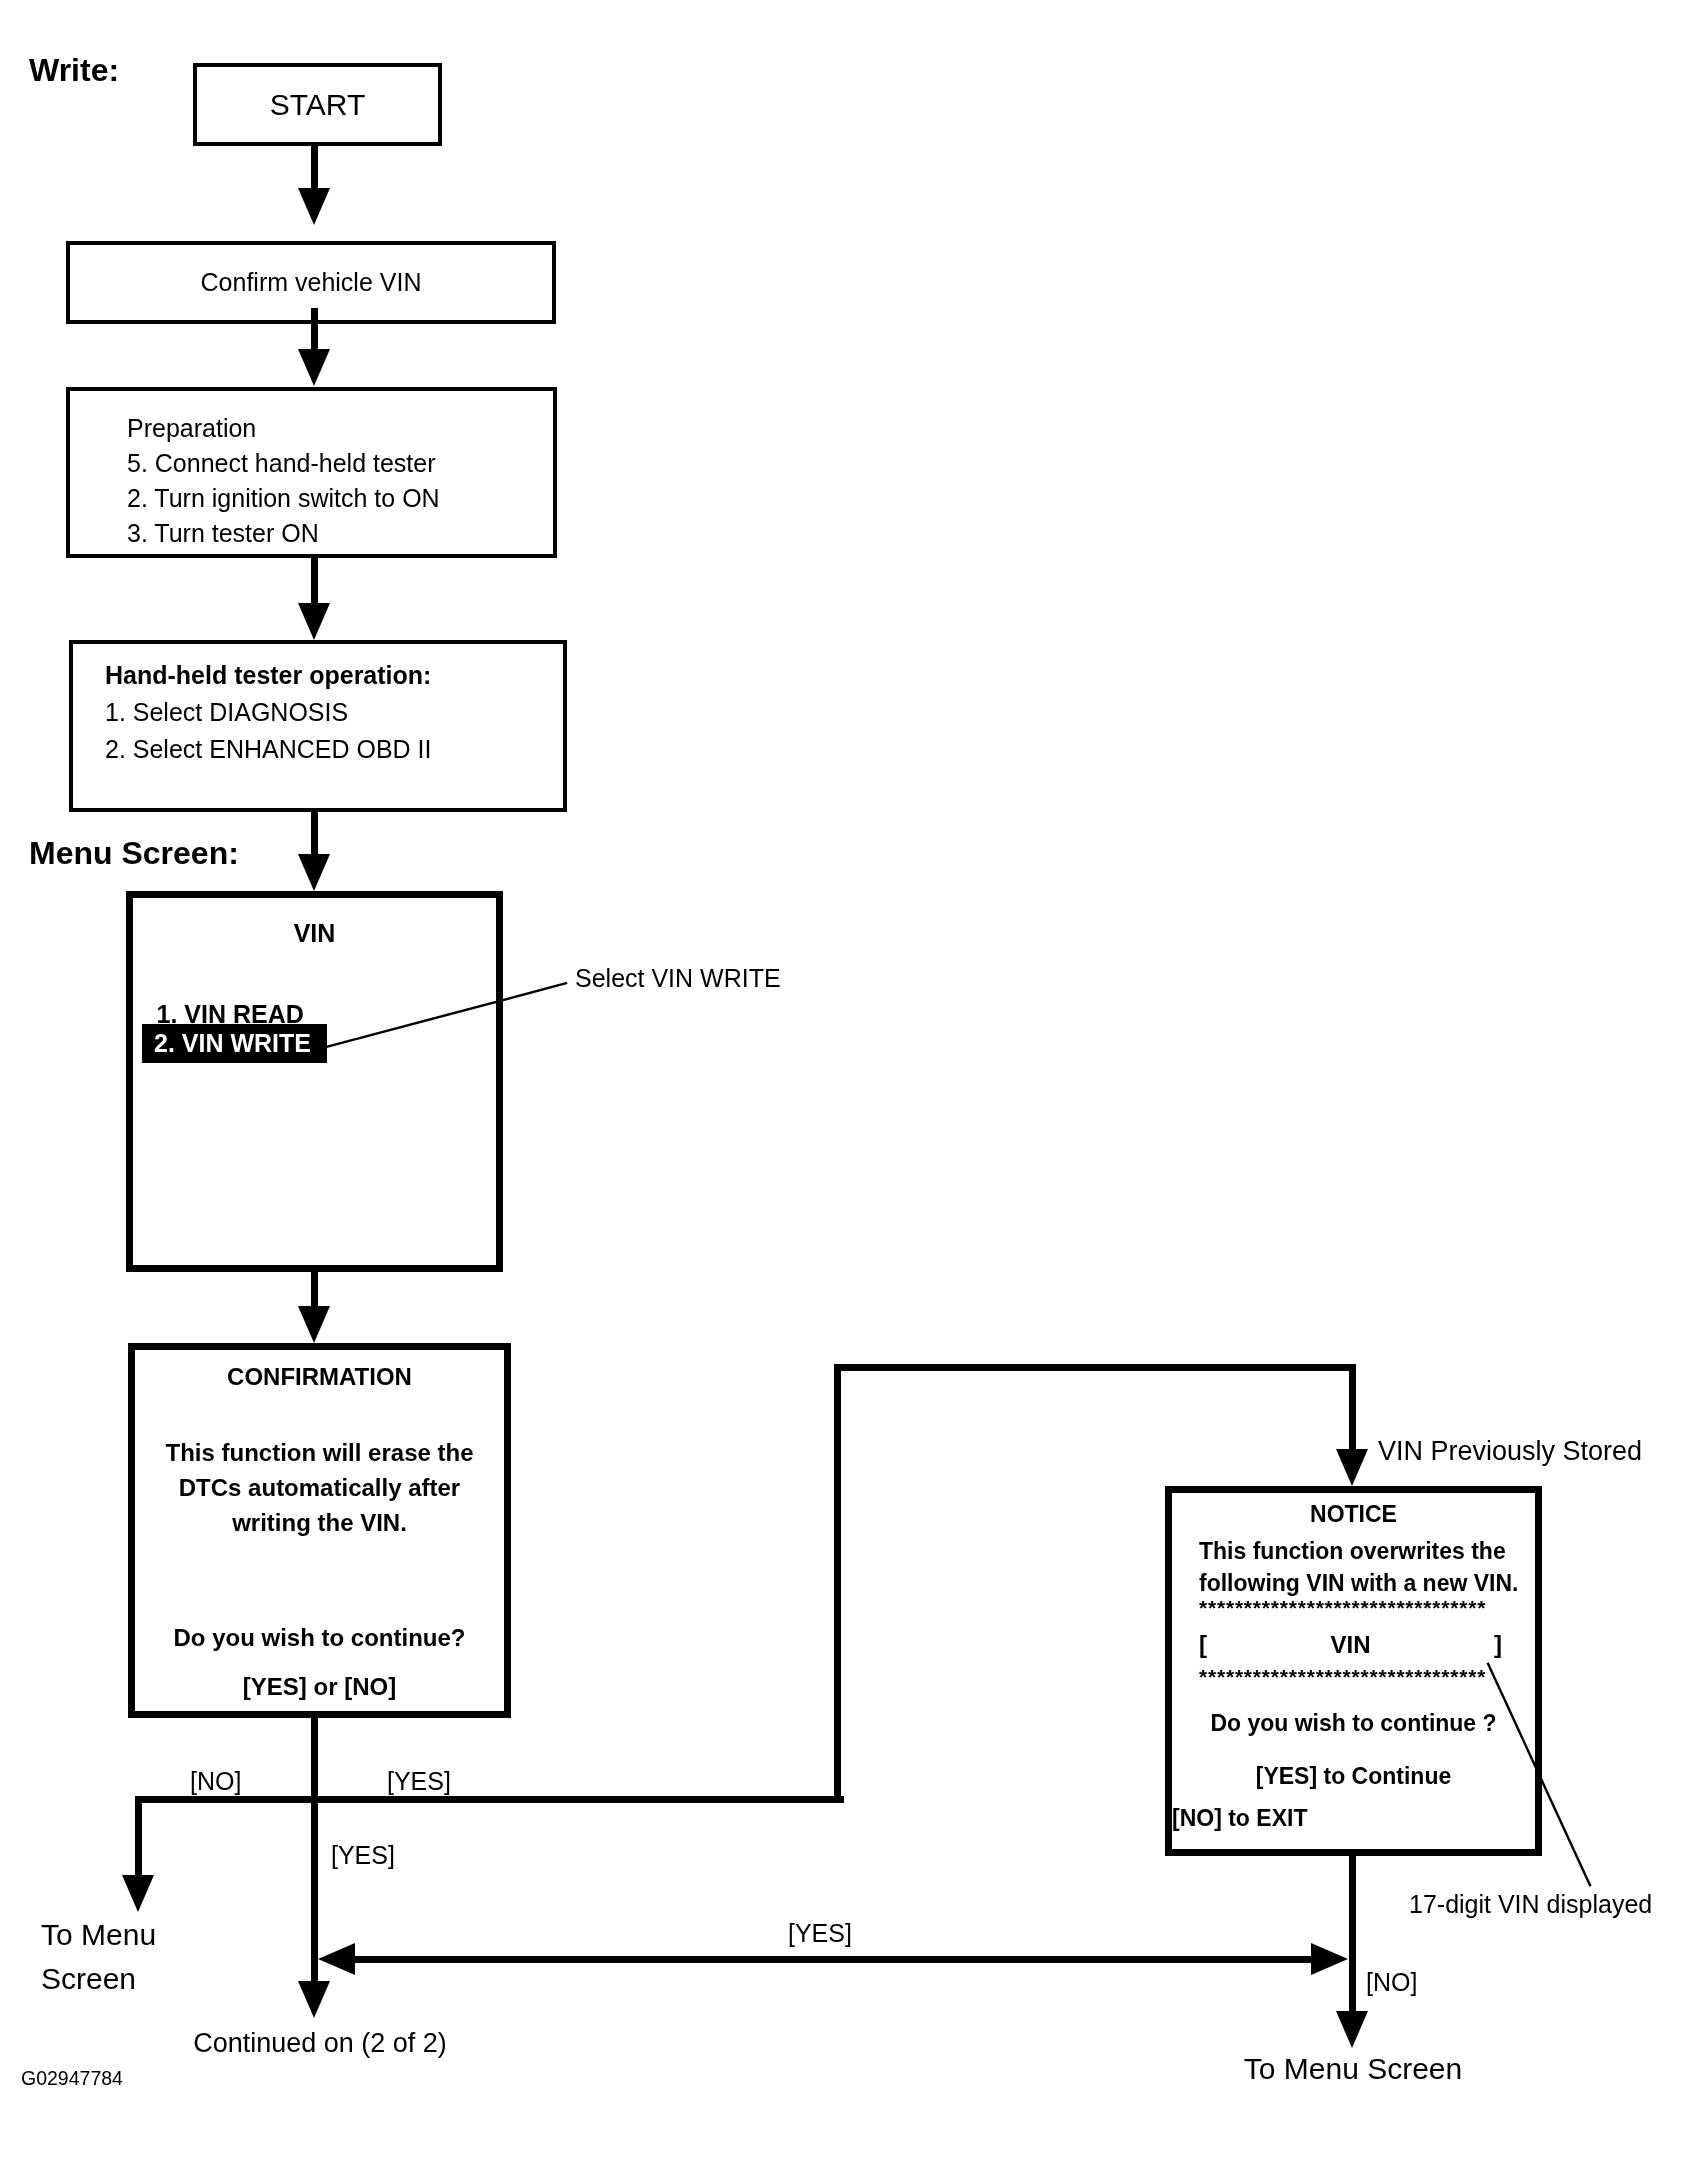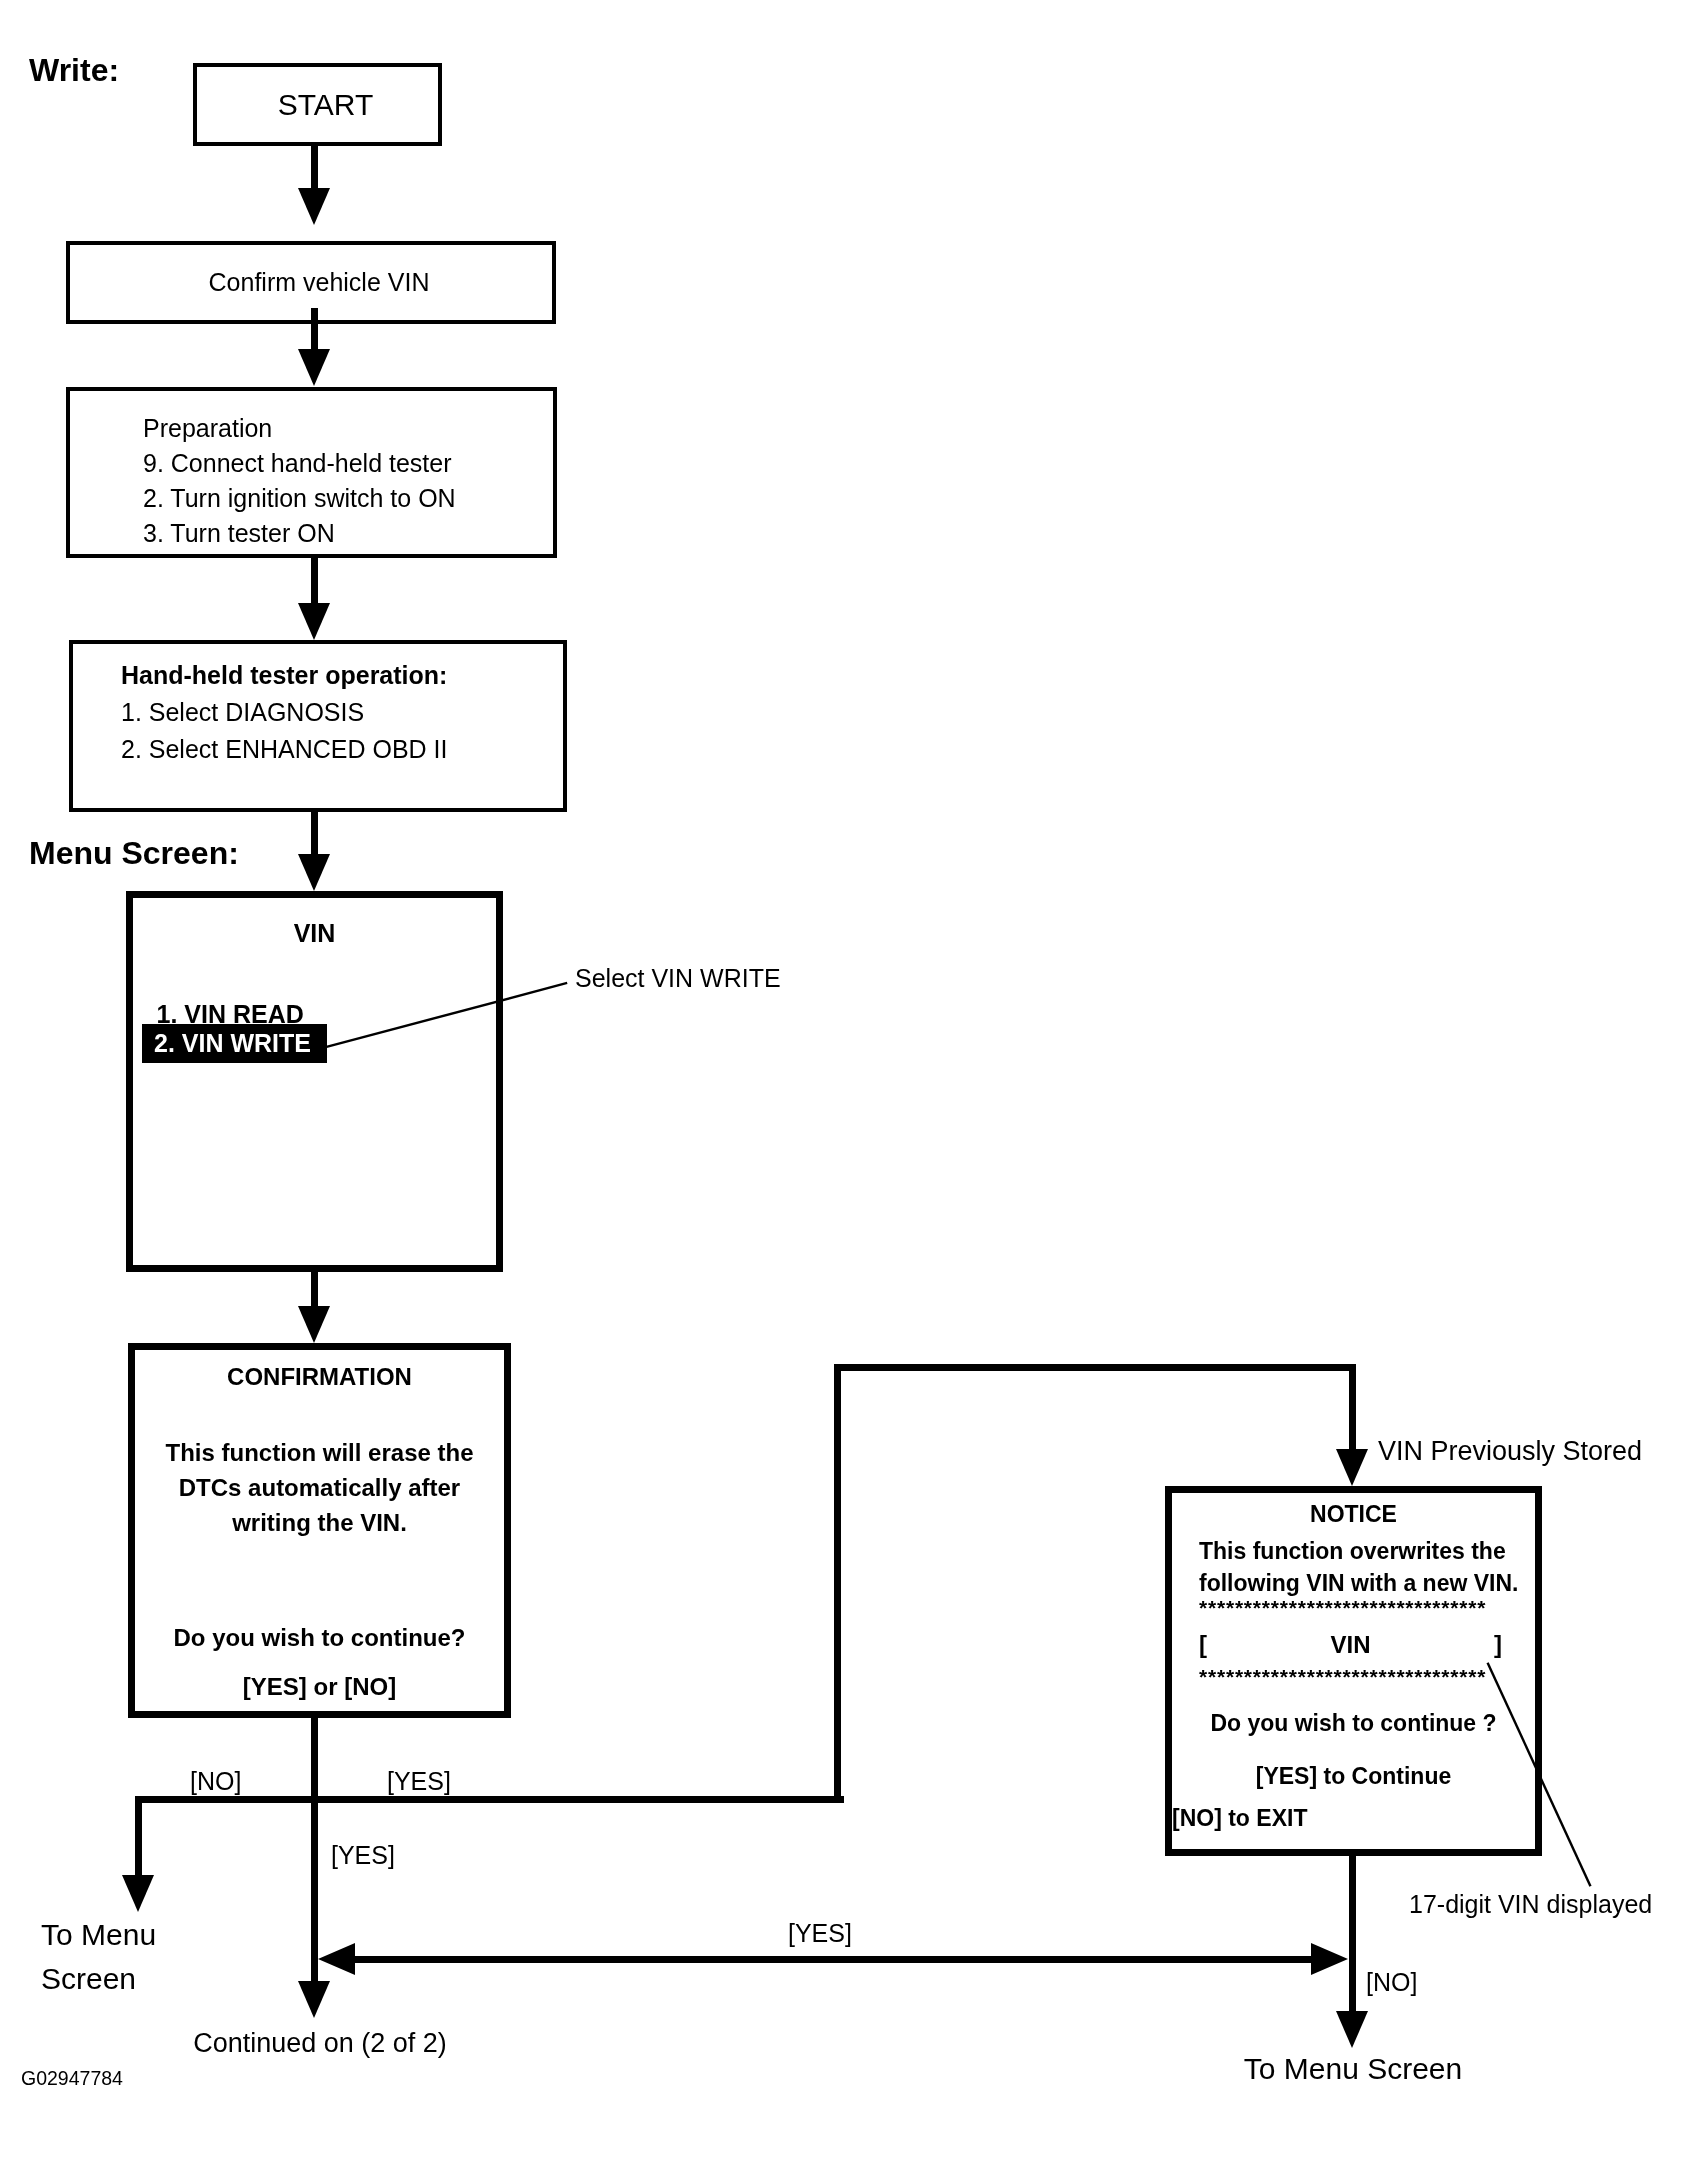--- a/index.html
+++ b/index.html
@@ -1,20 +1,20 @@
 <!DOCTYPE html>
 <html style="font-size:13px"><head>
 <meta charset="utf-8">
 <style>
   html,body{margin:0;padding:0;background:#fff;}
   .canvas{position:relative;width:1695px;height:2183px;background:#ffffff;
           font-family:"Liberation Sans",sans-serif;color:#000;overflow:hidden;border-radius:8px;}
   .lbl{position:absolute;white-space:nowrap;}
   .section-lbl{font-weight:bold;font-size:32px;}
-  .box{position:absolute;background:#fff;box-sizing:border-box;padding-left:16px;}
+  .box{position:absolute;background:#fff;box-sizing:border-box;}
   .thin{border:4px solid #000;}
   .thick{border:7.3px solid #000;}
   .center-flex{display:flex;align-items:center;justify-content:center;}
   .vline{position:absolute;width:7.3px;background:#000;}
   .hline{position:absolute;height:7.3px;background:#000;}
   .arr-down{position:absolute;width:0;height:0;
     border-left:16px solid transparent;border-right:16px solid transparent;
     border-top:37px solid #000;}
   .arr-left{position:absolute;width:0;height:0;
     border-top:16px solid transparent;border-bottom:16px solid transparent;
@@ -110,21 +110,21 @@
     <span>START</span>
   </div>
 
   <div class="box thin center-flex" id="box-confirm">
     <span>Confirm vehicle VIN</span>
   </div>
 
   <div class="box thin" id="box-prep">
     <div class="inner">
       <div>Preparation</div>
-      <div>9. Connect hand-held tester</div>
+      <div>5. Connect hand-held tester</div>
       <div>2. Turn ignition switch to ON</div>
       <div>3. Turn tester ON</div>
     </div>
   </div>
 
   <div class="box thin" id="box-tester">
     <div class="inner">
       <div class="t">Hand-held tester operation:</div>
       <div>1. Select DIAGNOSIS</div>
       <div>2. Select ENHANCED OBD II</div>

